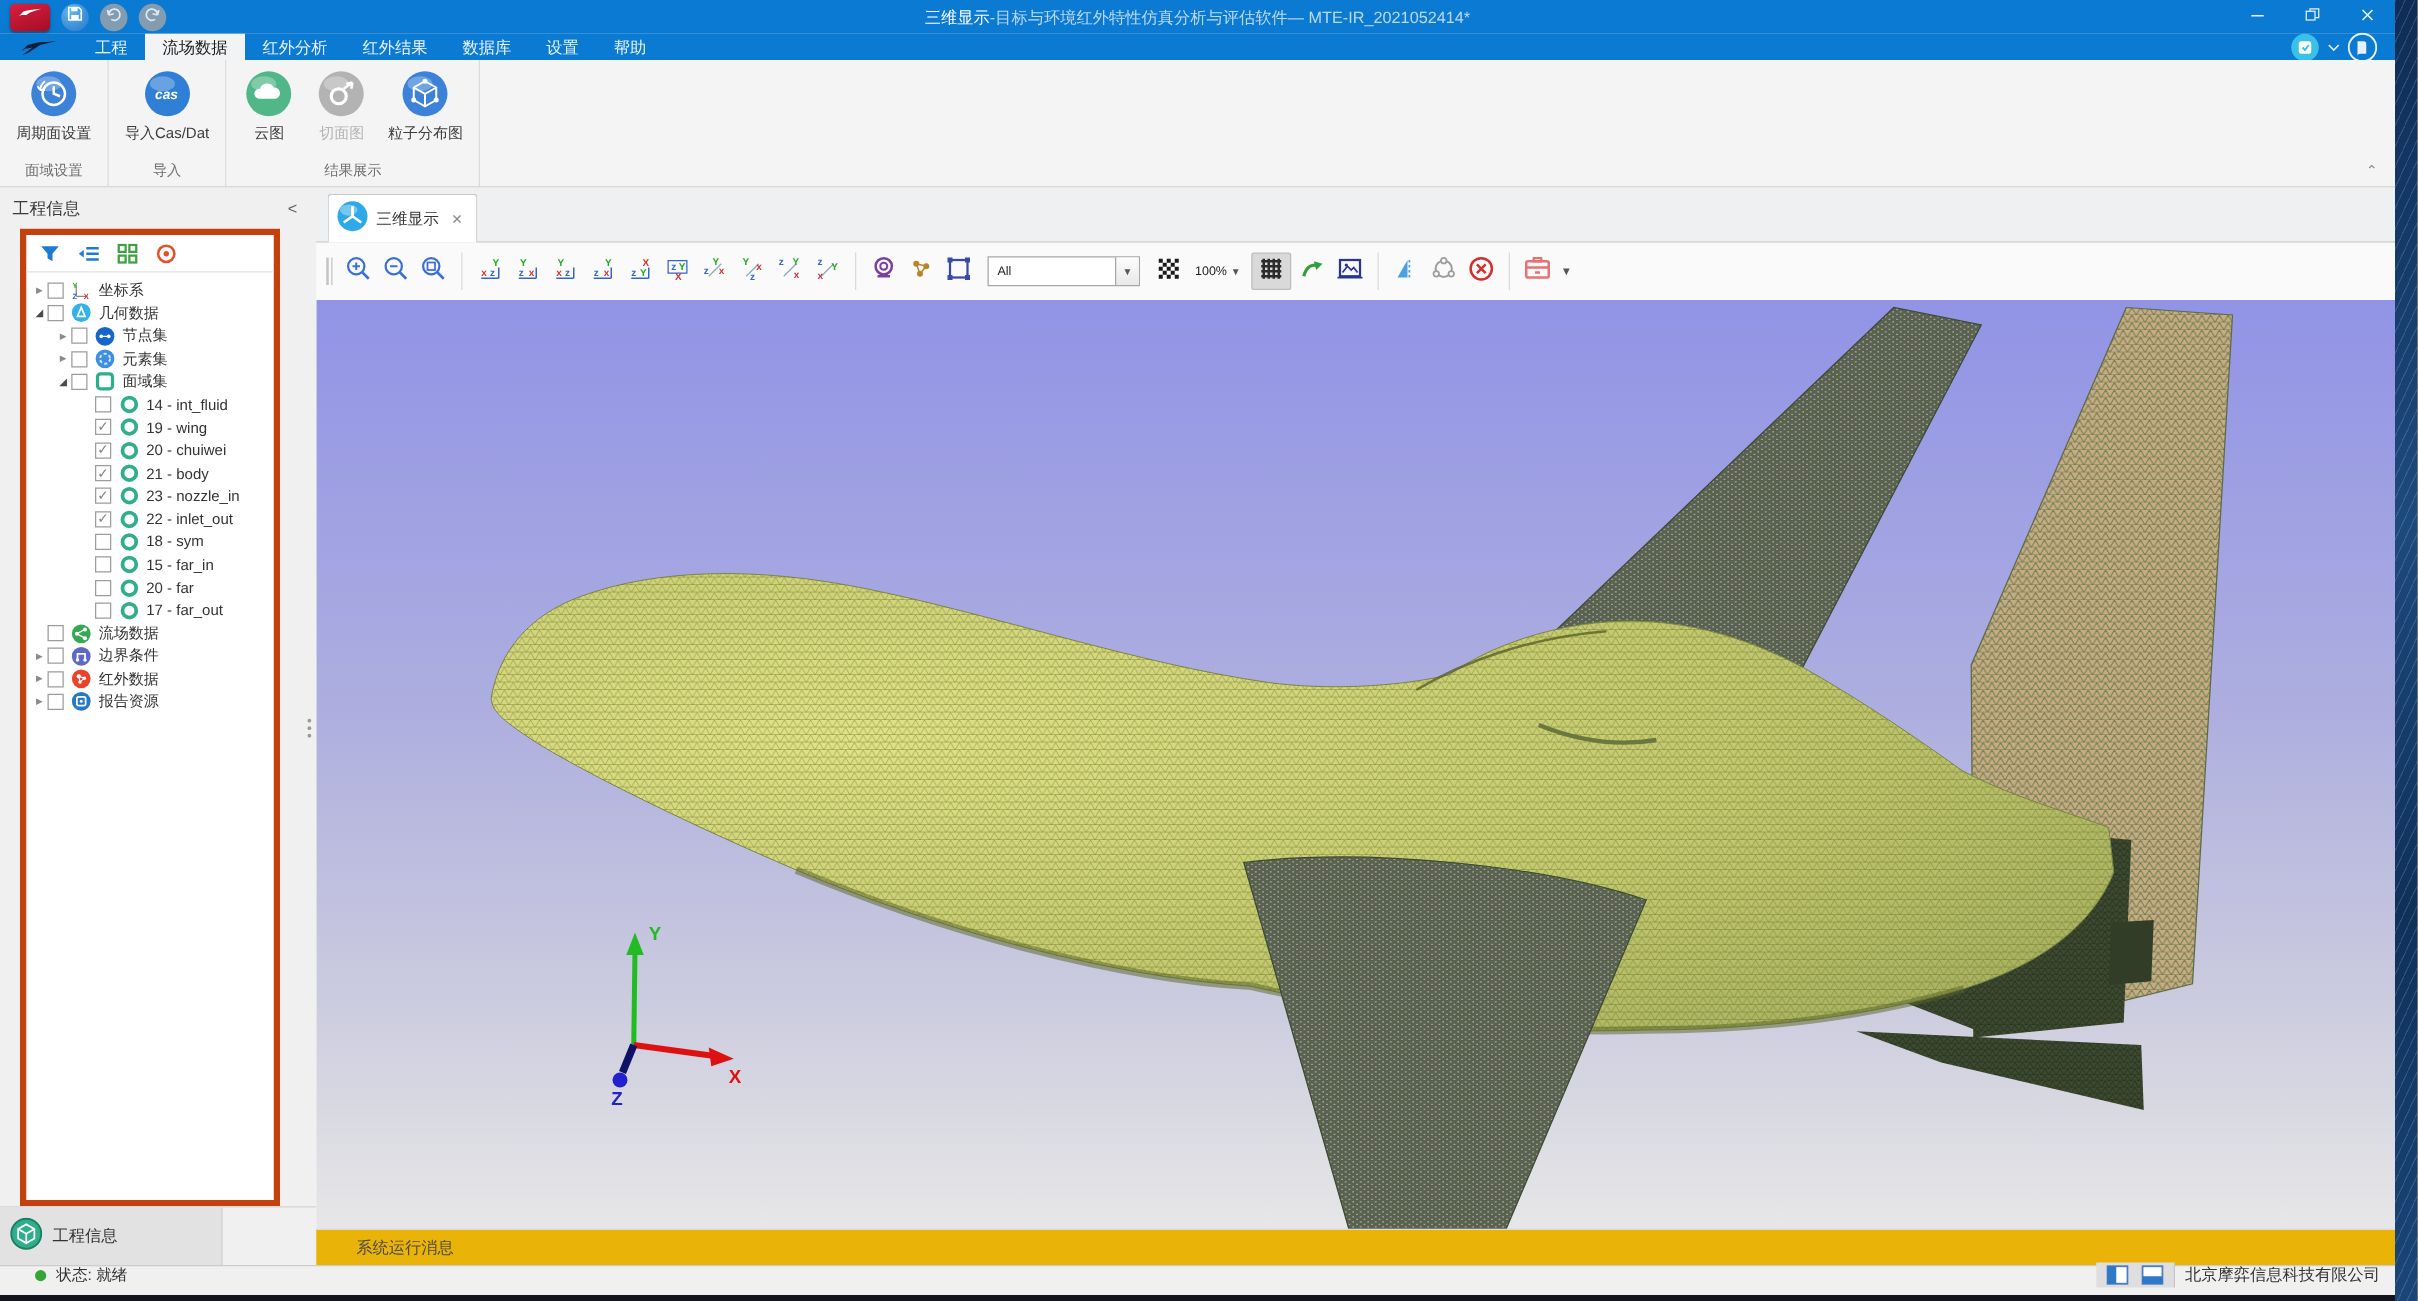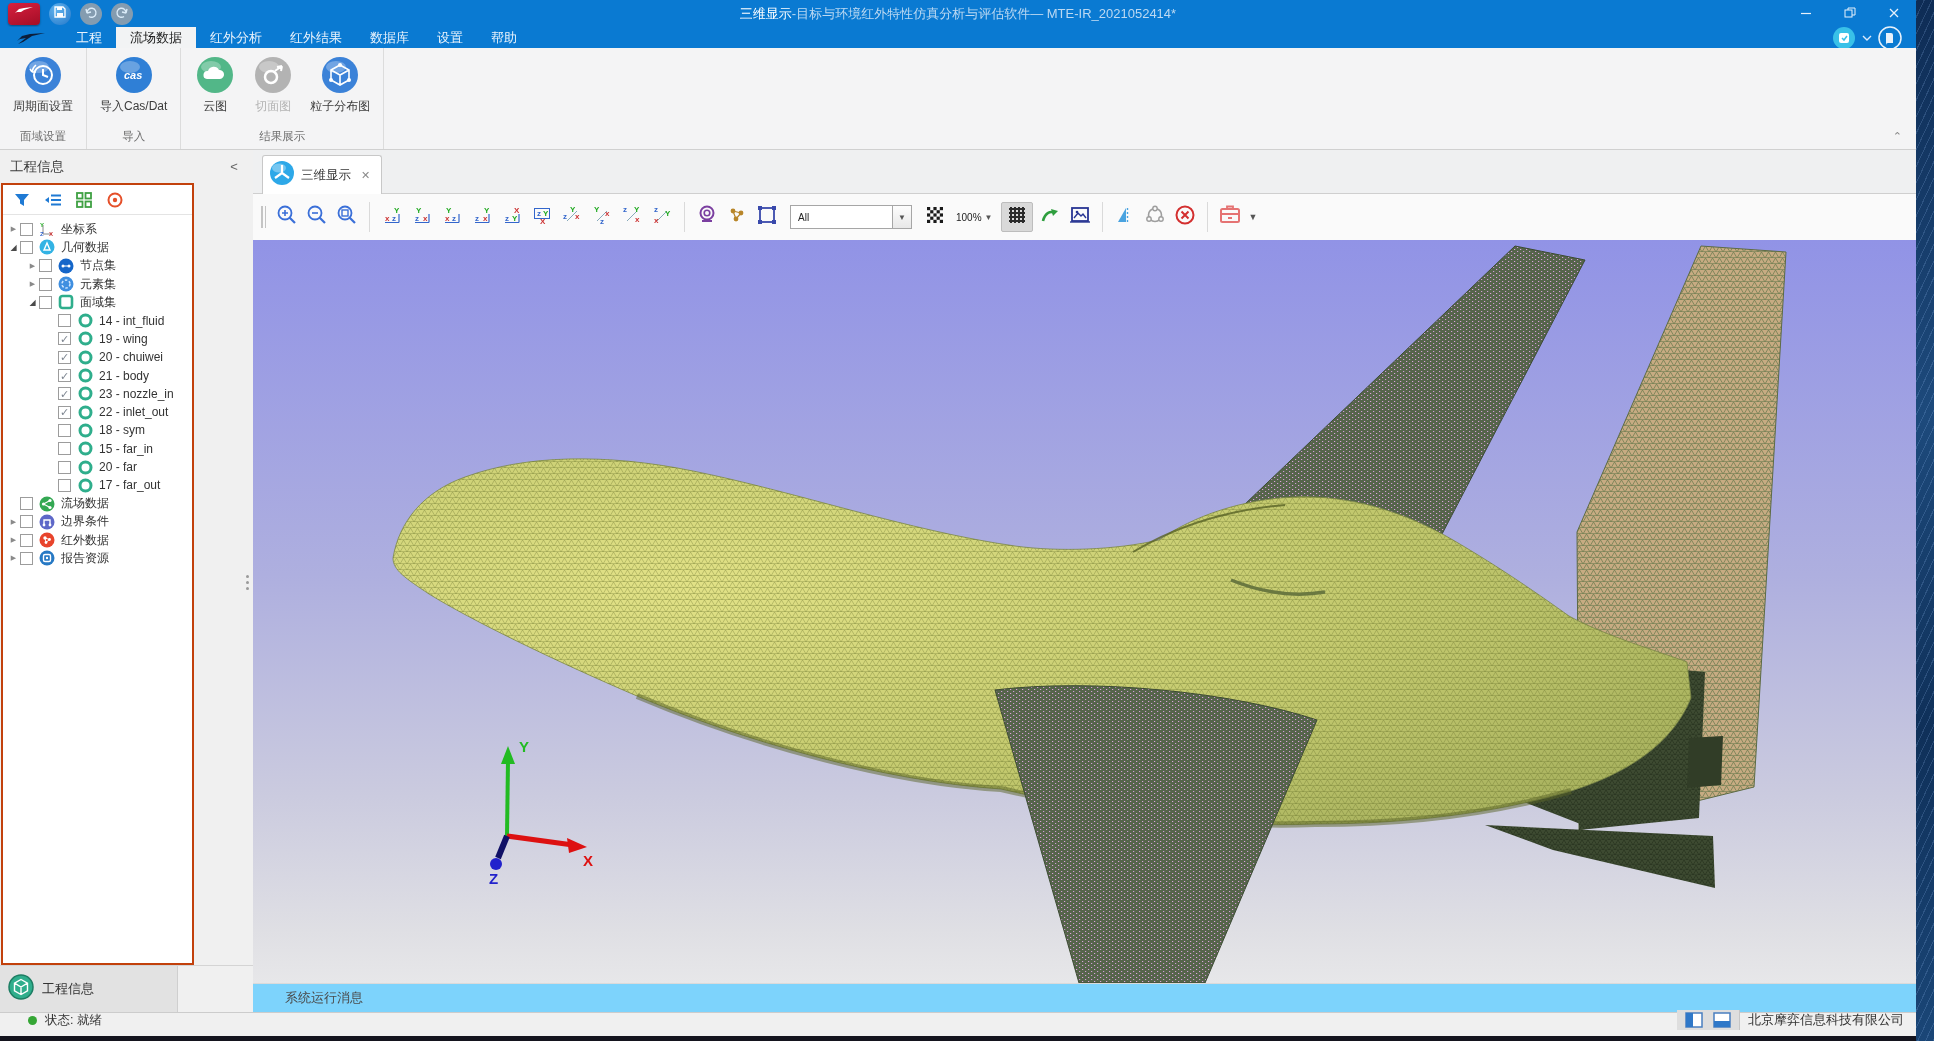--- a/index.html
+++ b/index.html
@@ -36,21 +36,21 @@
   .rbtn .rlabel{font-size:12px;color:#3c3c3c;margin-top:3px;white-space:nowrap;}
   .rbtn.disabled .rlabel{color:#b4b4b4;}
   .rgroup .glabel{font-size:11.5px;color:#6e6e6e;text-align:center;padding:3px 0 5px 0;}
   #ribbon-collapse{position:absolute;right:14px;bottom:6px;color:#888;font-size:11px;cursor:default;}
 
   
   #leftdock{position:absolute;left:0;top:150px;width:253px;height:862px;background:#f0f0f0;}
   #panel-header{height:33px;display:flex;align-items:center;padding:0 10px;}
   #panel-header .ptitle{font-size:13.5px;color:#3a3a3a;flex:1;}
   #panel-header .pcollapse{color:#666;font-size:13px;width:18px;text-align:center;cursor:default;}
-  #panel-body{position:absolute;left:1px;top:33px;width:193px;height:782px;background:#ffffff;border:2px solid #c2410c;}
+  #panel-body{position:absolute;left:16px;top:33px;width:208px;height:782px;background:#ffffff;border:5px solid #c2410c;}
   #panel-tools{height:30px;display:flex;align-items:center;gap:9px;padding-left:8px;border-bottom:1px solid #e4e4e4;}
   .ptool{width:22px;height:22px;display:flex;align-items:center;justify-content:center;cursor:default;}
   #tree{position:absolute;left:0;top:31px;right:0;bottom:0;overflow:hidden;padding-top:4px;}
   .trow{height:18.3px;display:flex;align-items:center;font-size:12px;color:#333;white-space:nowrap;cursor:default;}
   .tarrow{width:13px;display:flex;align-items:center;justify-content:center;font-size:7px;color:#8a8a8a;}
   .tarrow.exp{color:#4a4a4a;font-size:8px;}
   .tcheck{width:13px;height:13px;border:1px solid #9c9c9c;background:#fff;margin-right:6px;display:flex;align-items:center;justify-content:center;font-size:11px;color:#7d8590;line-height:10px;}
   .ticon{width:16px;height:16px;margin-right:6px;display:flex;align-items:center;justify-content:center;}
   #bottom-tabs{position:absolute;left:0;top:815px;width:253px;height:47px;background:#f0f0f0;border-top:1px solid #d4d4d4;}
   #bottom-tab-active{width:178px;height:46px;background:#e2e2e2;border-right:1px solid #cfcfcf;display:flex;align-items:center;gap:8px;padding-left:8px;}
@@ -73,21 +73,21 @@
   #combo{width:122px;height:24px;background:#fff;border:1px solid #a6a6a6;display:flex;align-items:center;margin:0 8px;}
   #combo .cval{flex:1;font-size:10px;color:#222;padding-left:7px;}
   #combo .cbtn{width:19px;height:100%;border-left:1px solid #a6a6a6;background:linear-gradient(#fdfdfd,#e8e8e8);display:flex;align-items:center;justify-content:center;font-size:8px;color:#555;}
   #zoomsel{display:flex;align-items:center;gap:3px;margin:0 6px;}
   #zoomsel .zval{font-size:10px;color:#222;}
   #zoomsel .zcaret{font-size:8px;color:#555;}
   .tcaret{font-size:9px;color:#555;margin:0 4px;}
 
   #viewport{position:relative;width:1663px;height:743px;overflow:hidden;}
   #viewport svg{display:block;}
-  #msgbar{height:29px;background:#7dd3fc;border-top:1px solid #dadada;display:flex;align-items:center;}
+  #msgbar{height:29px;background:#eab308;border-top:1px solid #dadada;display:flex;align-items:center;}
   #msgbar span{font-size:13px;color:#4a4a4a;padding-left:32px;}
 
   
   #statusbar{position:absolute;left:0;top:1012px;width:1916px;height:15px;background:#f0f0f0;border-top:1px solid #cccccc;display:flex;align-items:center;}
   #statusbar .sdot{width:9px;height:9px;border-radius:50%;background:#35a635;margin:0 8px 0 28px;}
   #statusbar .stext{font-size:12.5px;color:#333;}
   #statusbar .sright{margin-left:auto;display:flex;align-items:center;gap:8px;padding-right:12px;}
   #statusbar .chip{display:flex;gap:10px;background:#dedede;padding:2px 8px;border-right:1px solid #c6c6c6;}
   #statusbar .company{font-size:13px;color:#333;}
 

